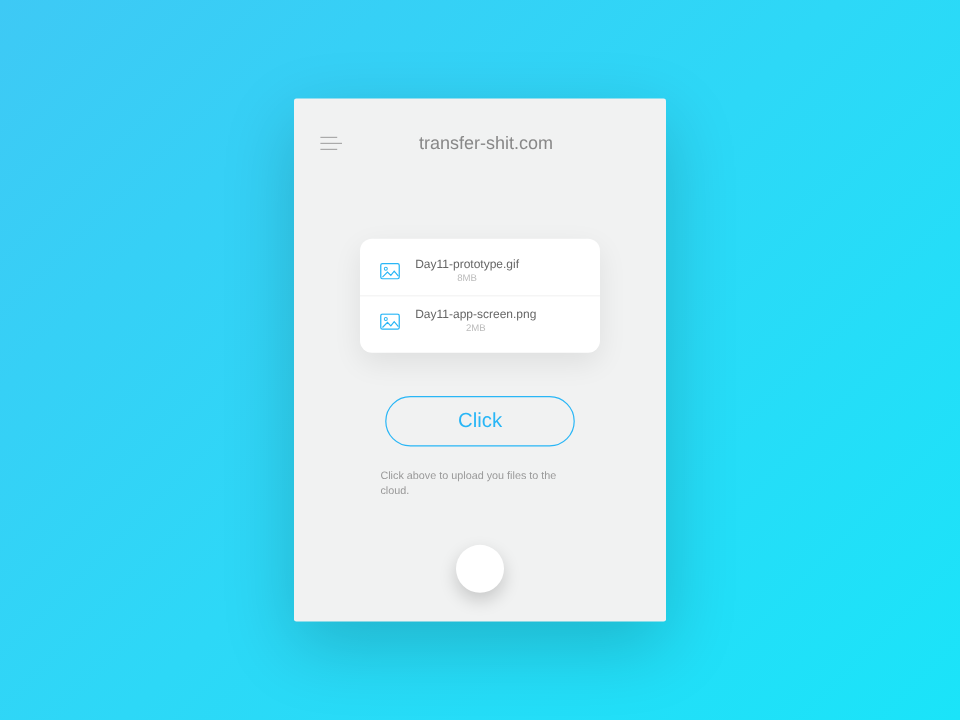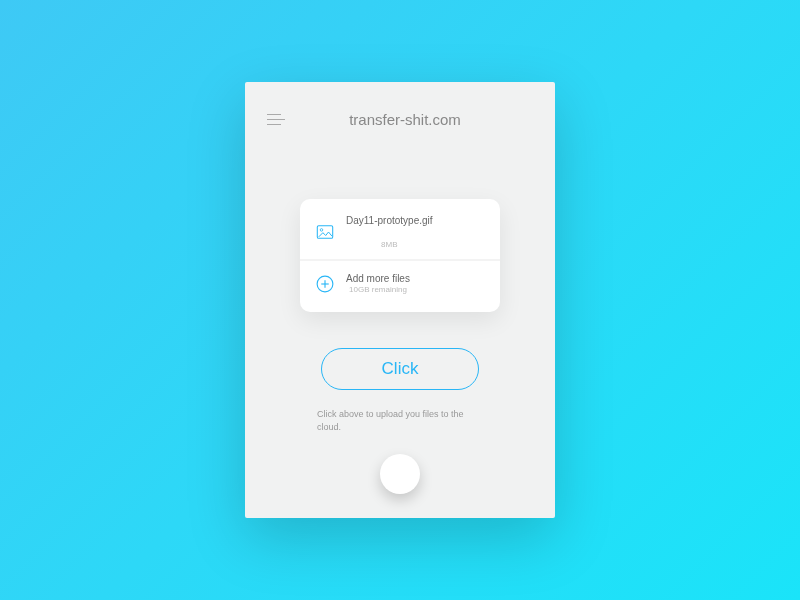--- a/index.html
+++ b/index.html
@@ -82,21 +82,21 @@
       flex-direction: column;
     }
     .file-name {
       font-size: 10px;
       color: #666;
       font-weight: 400;
     }
     .file-size {
       font-size: 8px;
       color: #bbb;
-      margin-top: 14px;
+      margin-top: 1px;
     }
     .add-row {
       display: flex;
       align-items: center;
       padding: 12px 16px;
       cursor: pointer;
       border-top: 1px solid #f3f3f3;
     }
     .plus-icon {
       width: 18px;
@@ -173,33 +173,33 @@
         <rect x="1" y="1" width="22" height="18" rx="2" fill="none" stroke="#29b6f6" stroke-width="1.5"></rect>
         <circle cx="7" cy="7" r="1.8" fill="none" stroke="#29b6f6" stroke-width="1.2"></circle>
         <path d="M3 17 L9 11 L13 15 L17 10 L22 16" fill="none" stroke="#29b6f6" stroke-width="1.4"></path>
       </svg>
       <div class="file-info">
         <span class="file-name">Day11-prototype.gif</span>
         <span class="file-size">8MB</span>
       </div>
     </div>
 
-
-    <div class="add-row">
-      <svg class="plus-icon" viewBox="0 0 24 24">
-        <circle cx="12" cy="12" r="10.5" fill="none" stroke="#29b6f6" stroke-width="1.5"></circle>
-        <line x1="12" y1="7" x2="12" y2="17" stroke="#29b6f6" stroke-width="1.5"></line>
-        <line x1="7" y1="12" x2="17" y2="12" stroke="#29b6f6" stroke-width="1.5"></line>
+    <div class="file-row">
+      <svg class="file-icon" viewBox="0 0 24 20">
+        <rect x="1" y="1" width="22" height="18" rx="2" fill="none" stroke="#29b6f6" stroke-width="1.5"></rect>
+        <circle cx="7" cy="7" r="1.8" fill="none" stroke="#29b6f6" stroke-width="1.2"></circle>
+        <path d="M3 17 L9 11 L13 15 L17 10 L22 16" fill="none" stroke="#29b6f6" stroke-width="1.4"></path>
       </svg>
-      <div class="add-info">
-        <span class="add-label">Add more files</span>
-        <span class="add-sub">10GB remaining</span>
+      <div class="file-info">
+        <span class="file-name">Day11-app-screen.png</span>
+        <span class="file-size">2MB</span>
       </div>
     </div>
 
+
   </div>
 
   <button class="upload-btn">Click</button>
 
   <div class="help-text">Click above to upload you files to the cloud.</div>
 
   <div class="fab"></div>
 
 </div>
 

